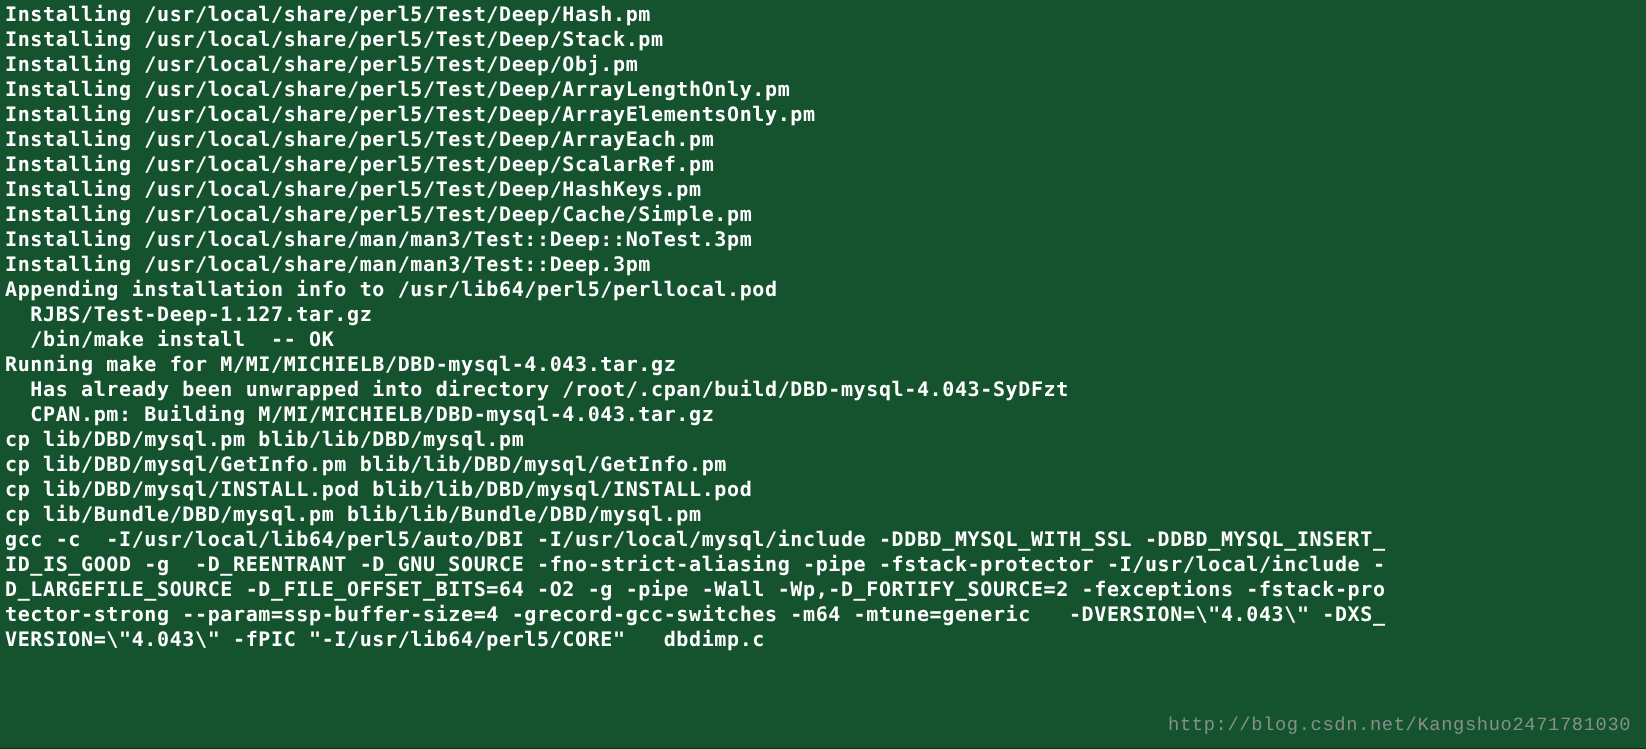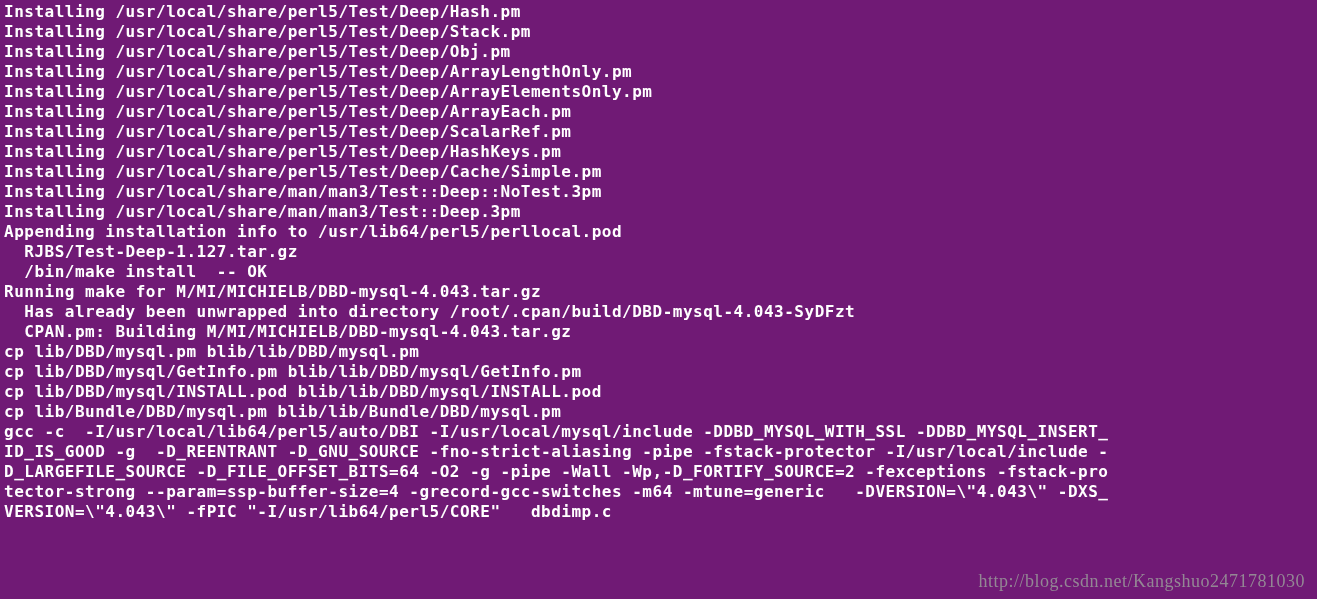--- a/index.html
+++ b/index.html
@@ -8,40 +8,40 @@
     width: 1317px;
     height: 599px;
     background: #000000;
     overflow: hidden;
     font-family: "Consolas", "DejaVu Sans Mono", "Liberation Mono", monospace;
   }
   #terminal {
     position: relative;
     width: 1317px;
     height: 599px;
-    background: #701a75;
+    background: #14532d;
     color: #ffffff;
     font-size: 16px;
     line-height: 20px;
     white-space: pre;
     padding: 2px 4px;
     box-sizing: border-box;
     letter-spacing: 0.5px;
     font-weight: bold;
   }
   #terminal .line {
     display: block;
   }
   .watermark {
     position: absolute;
     right: 12px;
     bottom: 8px;
     color: #9a9a9a;
-    font-family: Liberation Serif, serif;
-    font-size: 18px;
+    font-family: Liberation Mono, monospace;
+    font-size: 15px;
     letter-spacing: 0.5px;
     font-weight: normal;
     opacity: 0.85;
   }
 </style>
 </head>
 <body>
 
 <div id="terminal"><span class="line">Installing /usr/local/share/perl5/Test/Deep/Hash.pm</span><span class="line">Installing /usr/local/share/perl5/Test/Deep/Stack.pm</span><span class="line">Installing /usr/local/share/perl5/Test/Deep/Obj.pm</span><span class="line">Installing /usr/local/share/perl5/Test/Deep/ArrayLengthOnly.pm</span><span class="line">Installing /usr/local/share/perl5/Test/Deep/ArrayElementsOnly.pm</span><span class="line">Installing /usr/local/share/perl5/Test/Deep/ArrayEach.pm</span><span class="line">Installing /usr/local/share/perl5/Test/Deep/ScalarRef.pm</span><span class="line">Installing /usr/local/share/perl5/Test/Deep/HashKeys.pm</span><span class="line">Installing /usr/local/share/perl5/Test/Deep/Cache/Simple.pm</span><span class="line">Installing /usr/local/share/man/man3/Test::Deep::NoTest.3pm</span><span class="line">Installing /usr/local/share/man/man3/Test::Deep.3pm</span><span class="line">Appending installation info to /usr/lib64/perl5/perllocal.pod</span><span class="line">  RJBS/Test-Deep-1.127.tar.gz</span><span class="line">  /bin/make install  -- OK</span><span class="line">Running make for M/MI/MICHIELB/DBD-mysql-4.043.tar.gz</span><span class="line">  Has already been unwrapped into directory /root/.cpan/build/DBD-mysql-4.043-SyDFzt</span><span class="line"></span><span class="line">  CPAN.pm: Building M/MI/MICHIELB/DBD-mysql-4.043.tar.gz</span><span class="line"></span><span class="line">cp lib/DBD/mysql.pm blib/lib/DBD/mysql.pm</span><span class="line">cp lib/DBD/mysql/GetInfo.pm blib/lib/DBD/mysql/GetInfo.pm</span><span class="line">cp lib/DBD/mysql/INSTALL.pod blib/lib/DBD/mysql/INSTALL.pod</span><span class="line">cp lib/Bundle/DBD/mysql.pm blib/lib/Bundle/DBD/mysql.pm</span><span class="line">gcc -c  -I/usr/local/lib64/perl5/auto/DBI -I/usr/local/mysql/include -DDBD_MYSQL_WITH_SSL -DDBD_MYSQL_INSERT_</span><span class="line">ID_IS_GOOD -g  -D_REENTRANT -D_GNU_SOURCE -fno-strict-aliasing -pipe -fstack-protector -I/usr/local/include -</span><span class="line">D_LARGEFILE_SOURCE -D_FILE_OFFSET_BITS=64 -O2 -g -pipe -Wall -Wp,-D_FORTIFY_SOURCE=2 -fexceptions -fstack-pro</span><span class="line">tector-strong --param=ssp-buffer-size=4 -grecord-gcc-switches -m64 -mtune=generic   -DVERSION=\"4.043\" -DXS_</span><span class="line">VERSION=\"4.043\" -fPIC "-I/usr/lib64/perl5/CORE"   dbdimp.c</span><div class="watermark">http://blog.csdn.net/Kangshuo2471781030</div></div>
 

